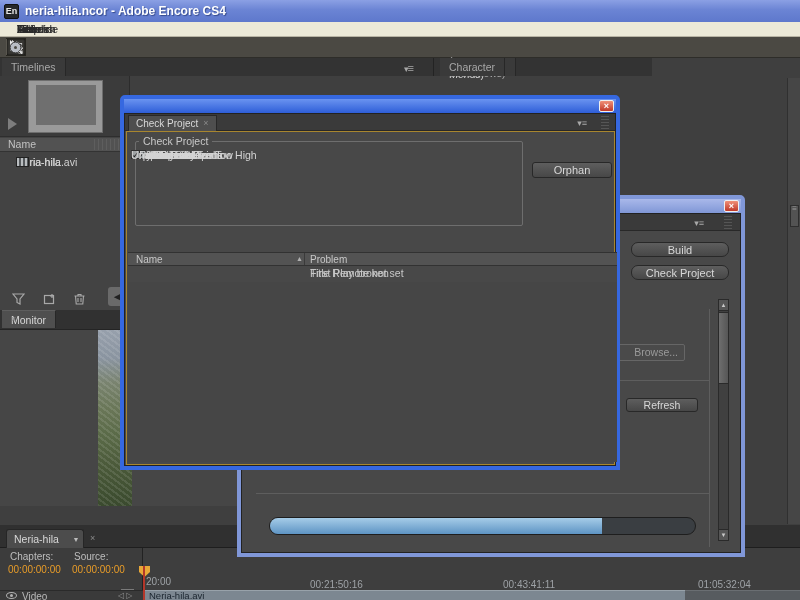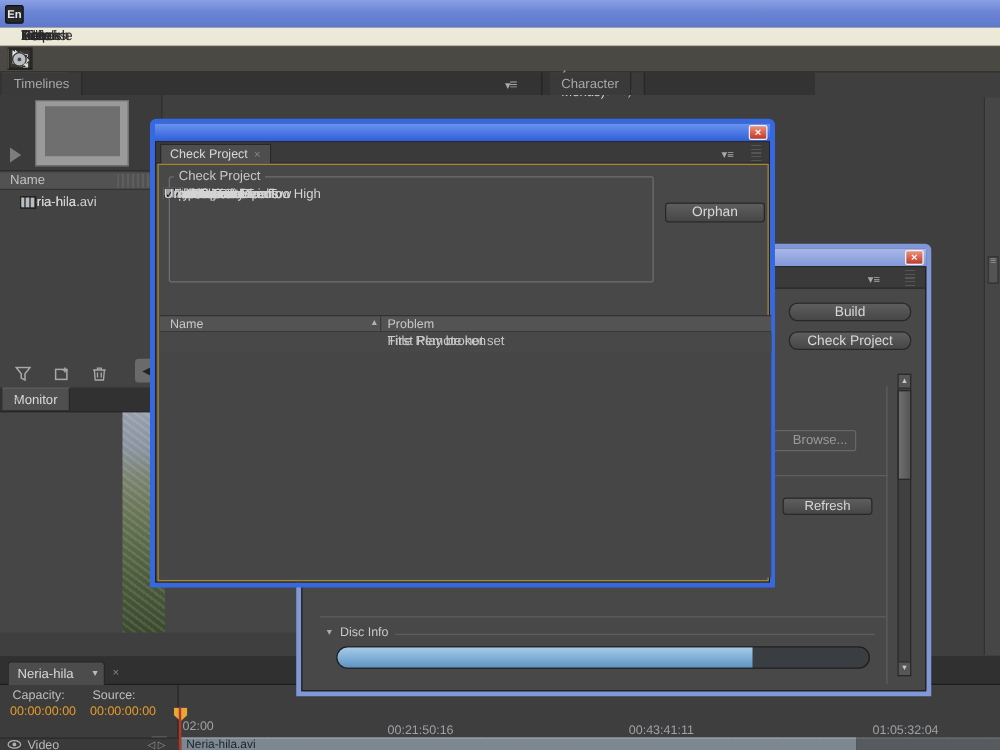--- a/index.html
+++ b/index.html
@@ -172,20 +172,21 @@
   #cp-status{left:2px;top:332px;width:487px;height:16px;background:#505050;border-top:1px solid #333;
     color:#d8d8d8;font-size:10px;line-height:15px;padding-left:7px;}
 </style>
 </head>
 <body>
 
 <div id="app">
 
   <div id="titlebar">
     <div id="app-icon">En</div>
+    <div id="title-text">neria-hila.ncor - Adobe Encore CS4</div>
   </div>
 
   <div id="menubar">
       <span class="menu-item">File</span>
       <span class="menu-item">Edit</span>
       <span class="menu-item">Actions</span>
       <span class="menu-item">Check</span>
       <span class="menu-item">Timeline</span>
       <span class="menu-item">View</span>
       <span class="menu-item">Refresh</span>
@@ -327,28 +328,28 @@
 
   <div id="timeline-panel">
     <div id="tl-tabrow">
       <div id="tl-tab">
         <span class="lab">Neria-hila</span>
         <span class="arr">▼</span>
       </div>
       <div id="tl-tab-x">×</div>
     </div>
     <div id="tl-left">
-      <div class="tl-label" style="left:10px;top:3px;">Capacity:</div>
+      <div class="tl-label" style="left:10px;top:3px;">Chapters:</div>
       <div class="tl-label" style="left:74px;top:3px;">Source:</div>
       <div class="tl-tc" style="left:8px;top:16px;">00:00:00:00</div>
       <div class="tl-tc" style="left:72px;top:16px;">00:00:00:00</div>
       <div id="marker-add"></div>
     </div>
     <div id="tl-ruler">
-        <div class="ruler-label" style="left: 3px; top: 28px;">02:00</div>
+        <div class="ruler-label" style="left: 3px; top: 28px;">20:00</div>
         <div class="ruler-label" style="left: 167px; top: 31px;">00:21:50:16</div>
         <div class="ruler-label" style="left: 360px; top: 31px;">00:43:41:11</div>
         <div class="ruler-label" style="left: 555px; top: 31px;">01:05:32:04</div>
         <div class="tick" style="left: 3px; top: 42px; height: 9px;"></div>
         <div class="tick" style="left: 9.8px; top: 45px; height: 5px;"></div>
         <div class="tick" style="left: 16.6px; top: 45px; height: 5px;"></div>
         <div class="tick" style="left: 23.4px; top: 45px; height: 5px;"></div>
         <div class="tick" style="left: 30.2px; top: 45px; height: 5px;"></div>
         <div class="tick" style="left: 37px; top: 42px; height: 9px;"></div>
         <div class="tick" style="left: 43.8px; top: 45px; height: 5px;"></div>
@@ -463,25 +464,20 @@
         <div class="dlg-pm" style="right:36px;">▾≡</div>
         <div class="dlg-grip" style="right:8px;"></div>
       </div>
       <div class="enc-btn" style="left:389px;top:28px;width:98px;height:15px;line-height:14px;">Build</div>
       <div class="enc-btn" style="left:389px;top:51px;width:98px;height:15px;line-height:14px;">Check Project</div>
       <div id="browse-btn">Browse...</div>
       <div class="bd-line" style="left:368px;top:166px;width:100px;height:1px;"></div>
       <div class="bd-line" style="left:467px;top:95px;width:1px;height:238px;"></div>
       <div class="enc-btn" id="refresh-btn">Refresh</div>
       <div class="bd-line" style="left:14px;top:279px;width:453px;height:1px;"></div>
-      <div id="disc-info-row">
-        <span class="tri">▼</span>
-        <span style="position:static">Disc Info</span>
-        <span class="rule"></span>
-      </div>
       <div id="disc-progress">
         <div id="disc-progress-fill" style="width: 78%;"></div>
       </div>
       <div class="sb-track" style="top:85px;height:242px;"></div>
       <div class="sb-btn" style="top:85px;">▲</div>
       <div id="sb-thumb"></div>
       <div class="sb-btn" style="top:315px;">▼</div>
     </div>
   </div>
 

